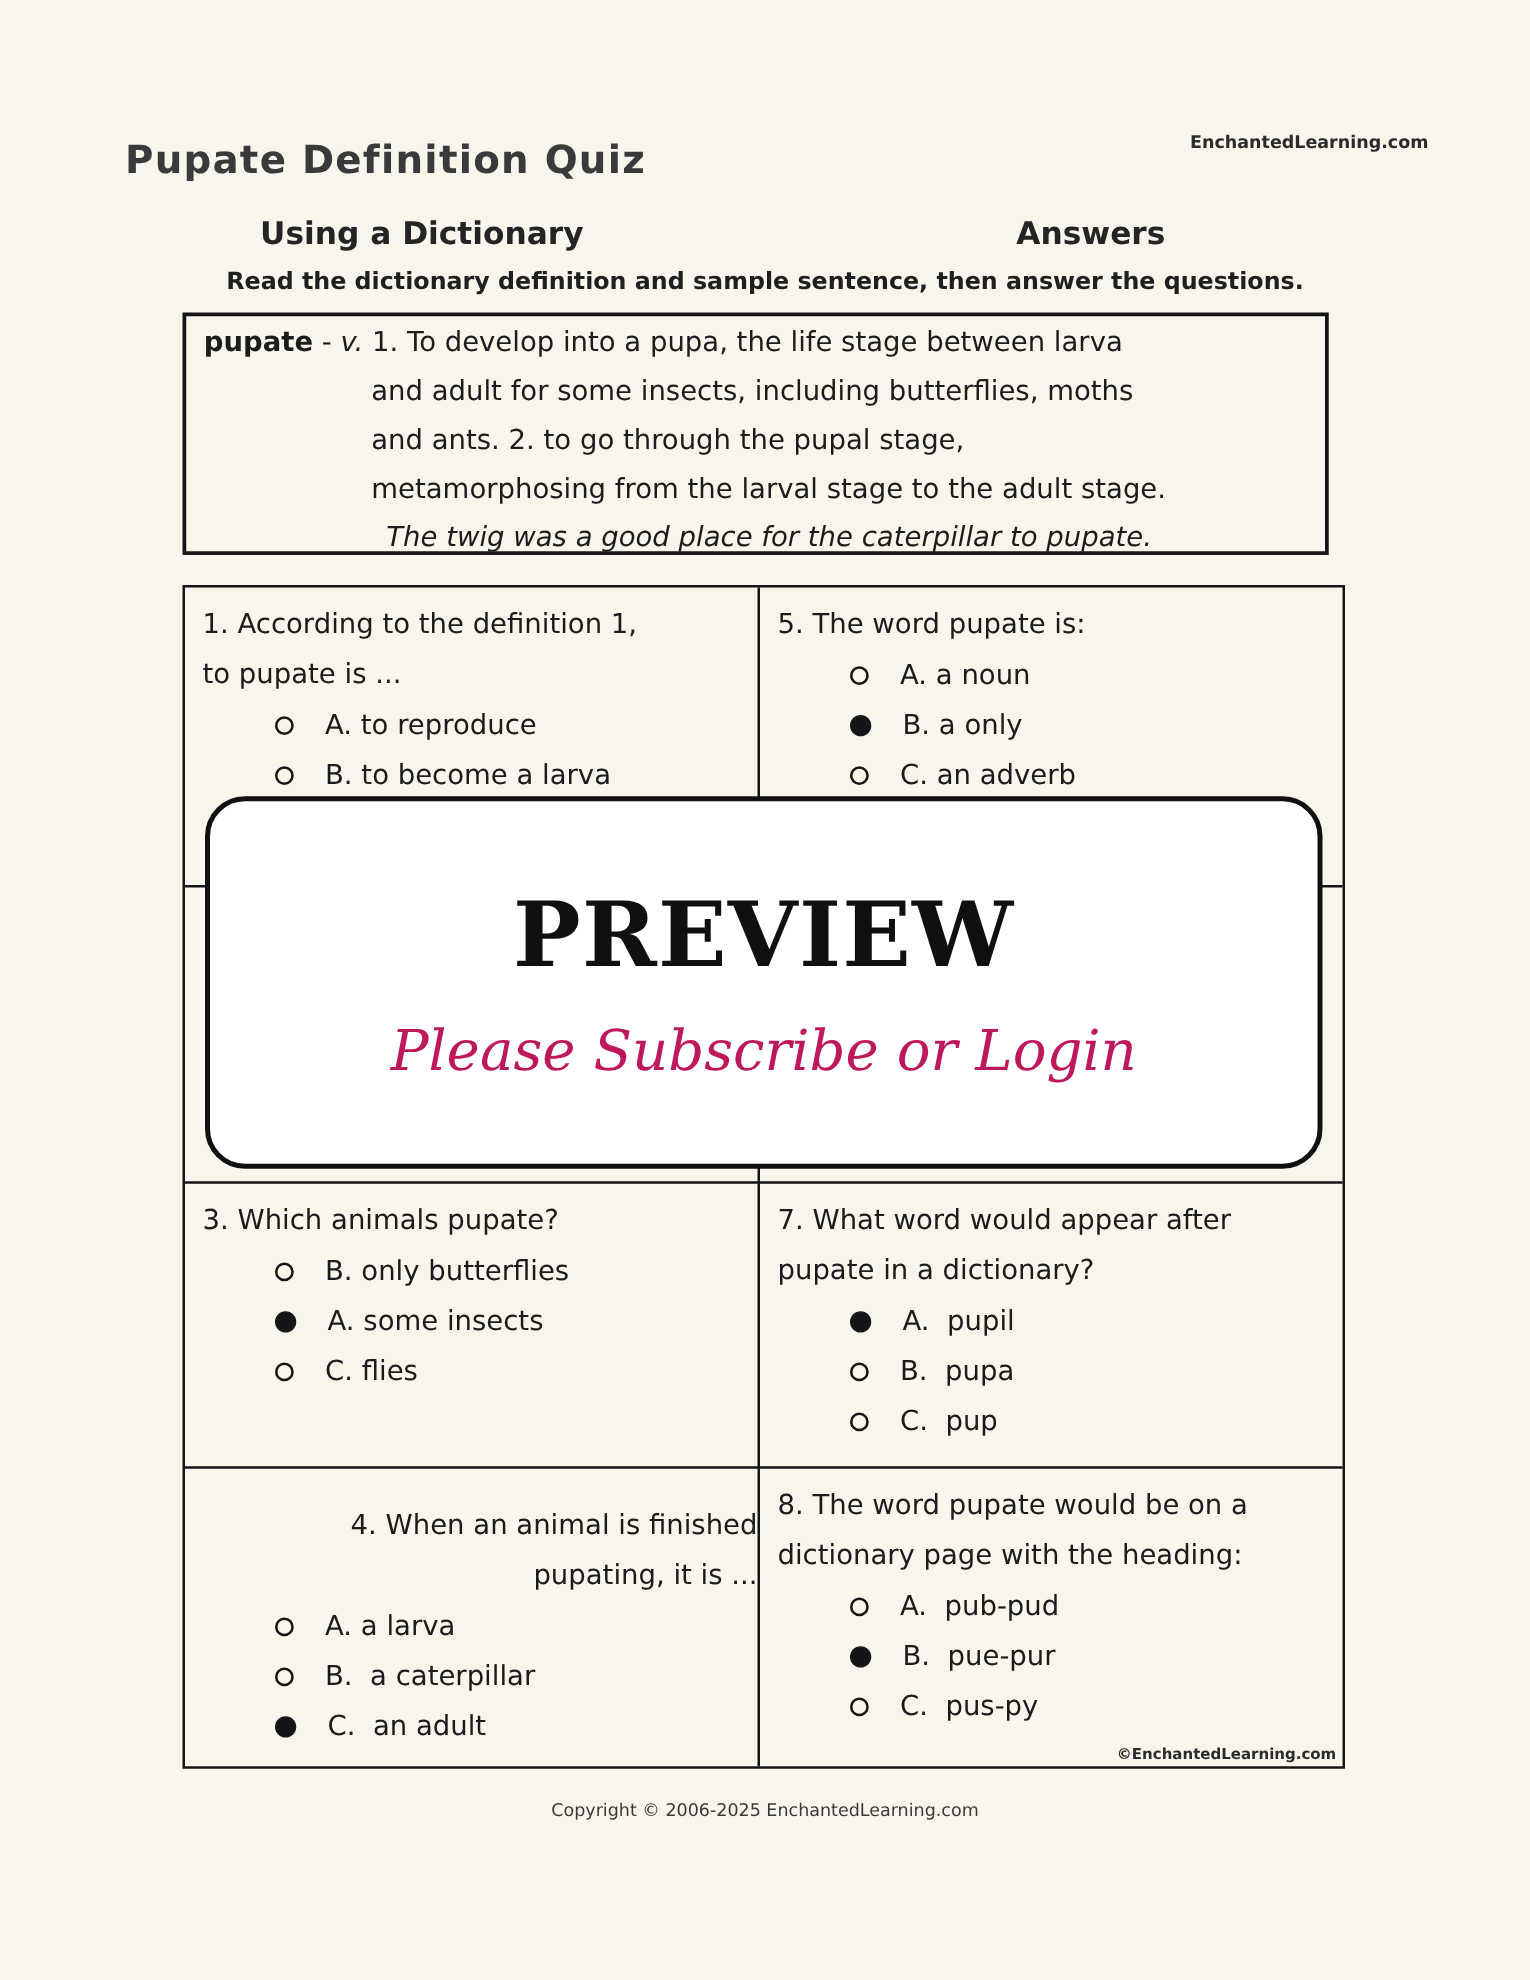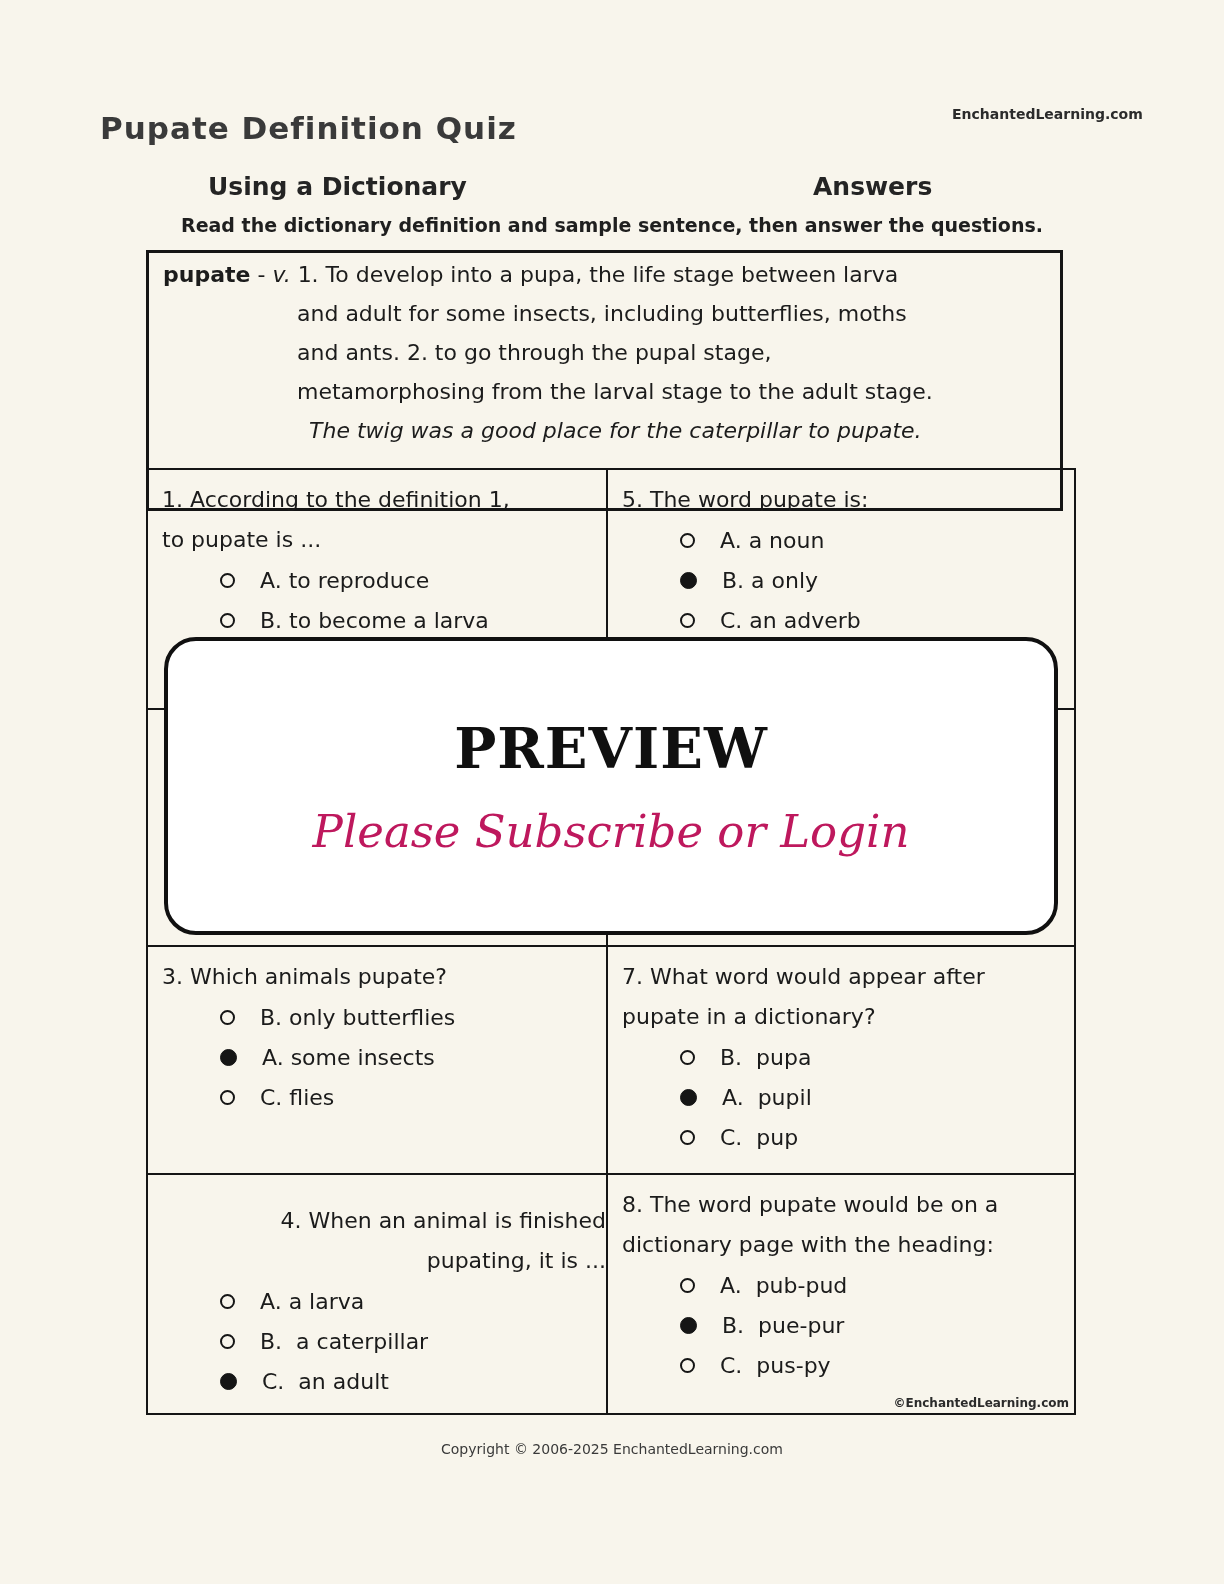--- a/index.html
+++ b/index.html
@@ -29,21 +29,21 @@
     font-size:25px;font-weight:bold;color:#242424;
   }
   .instruction{
     position:absolute;left:0;right:0;top:214px;
     text-align:center;
     font-size:19px;font-weight:bold;color:#1f1f1f;
   }
   
   .def-box{
     position:absolute;left:146px;top:250px;
-    width:917px;height:261px;box-sizing:border-box;
+    width:917px;height:194px;box-sizing:border-box;
     border:3px solid #151515;
     padding:2px 10px;
   }
   .def-line{
     font-size:22px;line-height:39px;color:#1c1c1c;
     padding-left:138px;white-space:nowrap;
   }
   .def-line.first{padding-left:4px;}
   .def-term{font-weight:bold;}
   .def-pos{font-style:italic;}
@@ -96,21 +96,21 @@
     position:absolute;left:164px;top:637px;
     width:894px;height:298px;box-sizing:border-box;
     background:#ffffff;
     border:4px solid #101010;border-radius:32px;
     display:flex;flex-direction:column;
     align-items:center;justify-content:center;gap:24px;
     z-index:5;
   }
   .preview-title{
     font-family:"DejaVu Serif",serif;
-    font-size:56px;font-weight:bold;color:#101010;
+    font-size:72px;font-weight:bold;color:#101010;
     letter-spacing:1px;
   }
   .preview-sub{
     font-family:"DejaVu Serif",serif;font-style:italic;
     font-size:45px;color:#be185d;
   }
   .footer{
     position:absolute;left:0;right:0;top:1441px;
     text-align:center;
     font-size:14px;color:#3a3a3a;
@@ -185,26 +185,26 @@
       </div>
       <div class="opt">
         <span class="radio"></span>
         <span class="optlabel">C. flies</span>
       </div>
     </div>
     <div class="cell rightcol">
       <div class="qtext">7. What word would appear after
 pupate in a dictionary?</div>
       <div class="opt">
+        <span class="radio filled"></span>
+        <span class="optlabel">A.  pupil</span>
+      </div>
+      <div class="opt">
         <span class="radio"></span>
         <span class="optlabel">B.  pupa</span>
-      </div>
-      <div class="opt">
-        <span class="radio filled"></span>
-        <span class="optlabel">A.  pupil</span>
       </div>
       <div class="opt">
         <span class="radio"></span>
         <span class="optlabel">C.  pup</span>
       </div>
     </div>
 
     <div class="cell lastrow pad-extra">
       <div class="qtext">4. When an animal is finished
 pupating, it is ...</div>

